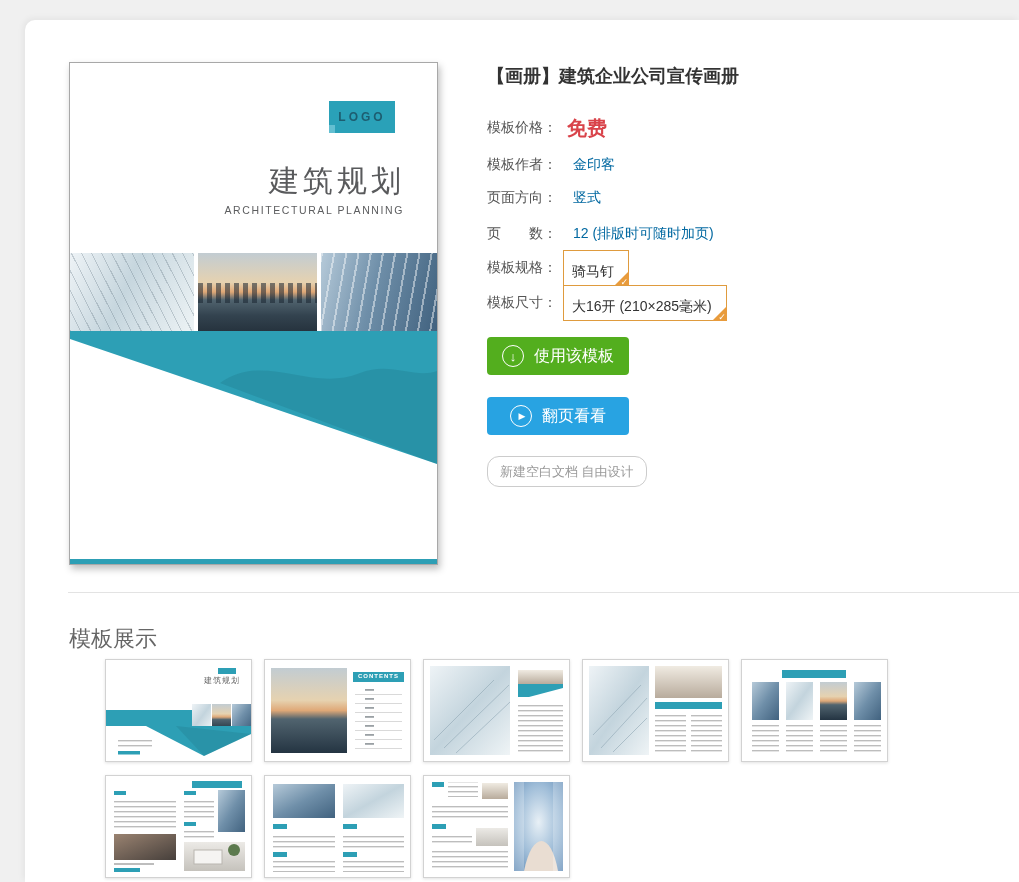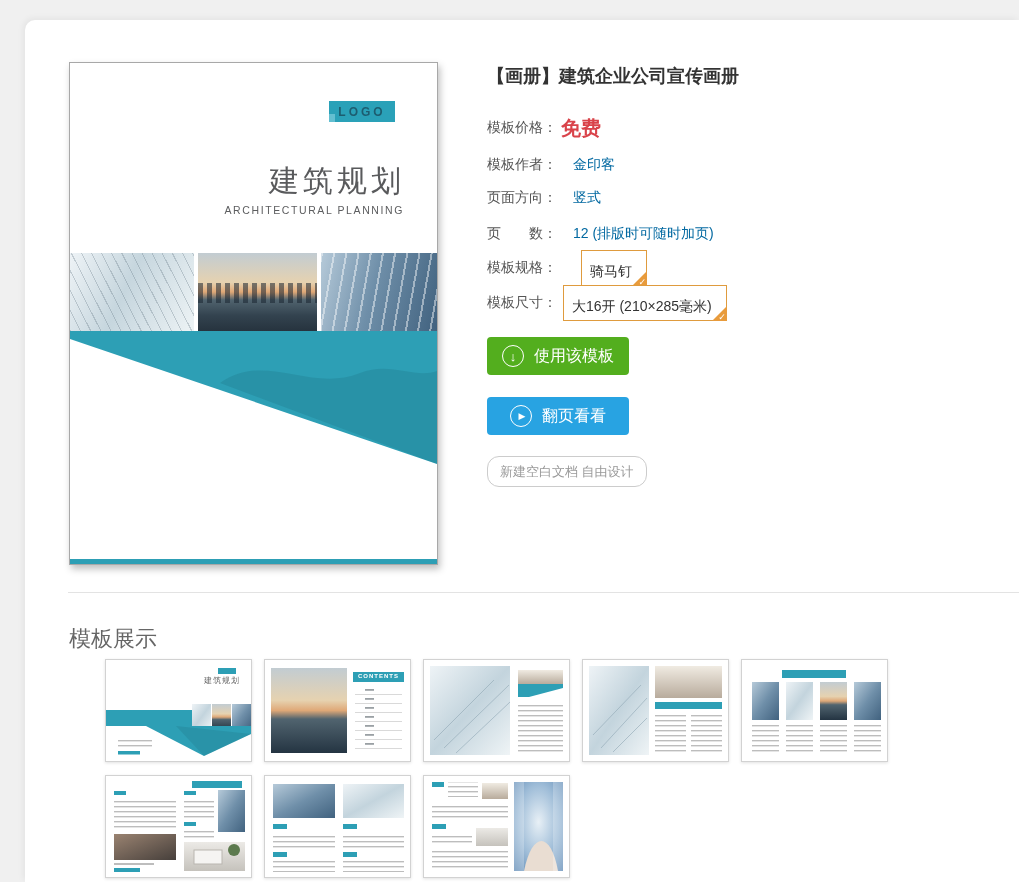--- a/index.html
+++ b/index.html
@@ -14,21 +14,21 @@
     box-shadow:-2px -2px 6px rgba(0,0,0,0.05);
   }
   
   .preview {
     position:absolute; left:44px; top:42px; width:369px; height:503px;
     background:#fff; border:1px solid #a8a8a8;
     box-shadow:2px 4px 7px rgba(0,0,0,0.25);
     overflow:hidden;
   }
   .logo-badge {
-    position:absolute; left:259px; top:38px; width:66px; height:21px;
+    position:absolute; left:259px; top:38px; width:66px; height:32px;
     background:#2aa1b8; color:#1d5d70; font-size:12px; font-weight:bold;
     letter-spacing:3px; display:flex; align-items:center; justify-content:center;
   }
   .logo-notch { position:absolute; left:0; bottom:0; width:6px; height:8px; background:#63bfd1; }
   .cover-title {
     position:absolute; right:32px; top:98px; font-size:30px; color:#595a5c;
     letter-spacing:4px; font-weight:500; white-space:nowrap;
   }
   .cover-subtitle {
     position:absolute; right:33px; top:141px; font-size:10.5px; color:#5c5d5f;
@@ -50,21 +50,21 @@
       repeating-linear-gradient(100deg, rgba(255,255,255,0.45) 0 2px, rgba(0,0,0,0) 2px 12px),
       linear-gradient(105deg,#b6cad9 0%,#6f8fa9 45%,#41627f 100%);
   }
   .cover-wedge { position:absolute; left:0; top:268px; width:367px; height:228px; }
   .cover-footer-strip { position:absolute; left:0; right:0; bottom:0; height:5px; background:#2d9fb5; }
   
   .page-title { position:absolute; left:462px; top:44px; font-size:18px; font-weight:600; color:#333; }
   .detail-row { position:absolute; left:462px; display:flex; align-items:center; height:22px; }
   .dlabel { font-size:14px; color:#555; white-space:pre; }
   .dvalue { font-size:14px; color:#0369a1; margin-left:16px; }
-  .price-value { font-size:20px; font-weight:bold; color:#d9434a; margin-left:4px; }
+  .price-value { font-size:20px; font-weight:bold; color:#d9434a; margin-left:10px; }
   .dropdown {
     position:relative; margin-left:6px; border:1px solid #df9b3e; background:#fff;
     font-size:14px; color:#333; padding:12px 14px 4px 8px; white-space:nowrap; cursor:pointer;
   }
   .dd-corner {
     position:absolute; right:-1px; bottom:-1px; width:0; height:0;
     border-style:solid; border-width:0 0 15px 15px;
     border-color:transparent transparent #e89b3c transparent;
   }
   .dd-check { position:absolute; right:0; bottom:-2px; color:#fff; font-size:9px; font-weight:bold; }
@@ -188,21 +188,21 @@
   <div class="detail-row" style="top:167px">
     <span class="dlabel">页面方向：</span>
     <span class="dvalue">竖式</span>
   </div>
 
   <div class="detail-row" style="top:203px">
     <span class="dlabel">页　　数：</span>
     <span class="dvalue">12 (排版时可随时加页)</span>
   </div>
 
-  <div class="detail-row" style="top:233px;height:29px;gap:18px;">
+  <div class="detail-row" style="top:233px;height:29px;">
     <span class="dlabel">模板规格：</span>
     <div class="dropdown">
       <span>骑马钉</span>
       <span class="dd-corner"></span>
       <span class="dd-check">✓</span>
     </div>
   </div>
 
   <div class="detail-row" style="top:268px;height:29px;">
     <span class="dlabel">模板尺寸：</span>

